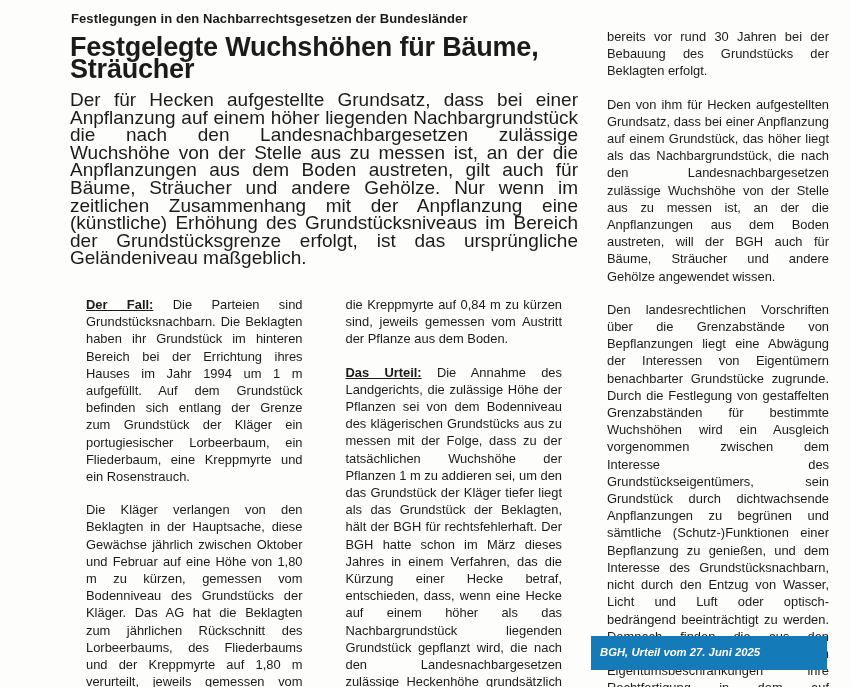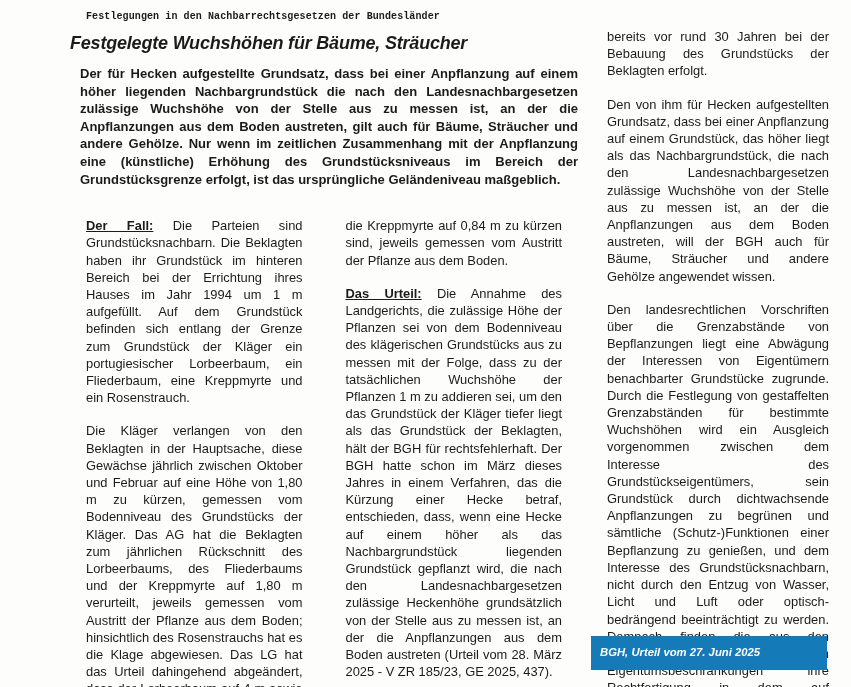--- a/index.html
+++ b/index.html
@@ -18,40 +18,38 @@
     padding: 9px 6px 0 70px;
     display: flex;
     gap: 13px;
     color: #1b1b1b;
   }
   .main {
     width: 508px;
     flex: 0 0 508px;
   }
   .kicker {
-    font-size: 10px;
+    font-size: 13px;
     font-weight: 700;
     letter-spacing: 0.1px;
-    margin: 2px 0 10px 16px;
-    font-family: Liberation Mono, monospace;
+    margin: 2px 0 10px 1px;
   }
   .title {
-    font-size: 18px;
+    font-size: 27px;
     font-weight: 700;
     line-height: 22px;
     letter-spacing: -0.2px;
     margin: 0 0 11px 0;
-    font-style: italic;
   }
   .lead {
-    font-size: 13px;
-    font-weight: 700;
+    font-size: 19px;
+    font-weight: 400;
     line-height: 17.6px;
     text-align: justify;
-    margin: 0 0 13px 10px;
+    margin: 0 0 13px 0;
     hyphens: auto;
   }
   .columns {
     display: flex;
     gap: 11px;
   }
   .col {
     flex: 1 1 0;
     min-width: 0;
   }

